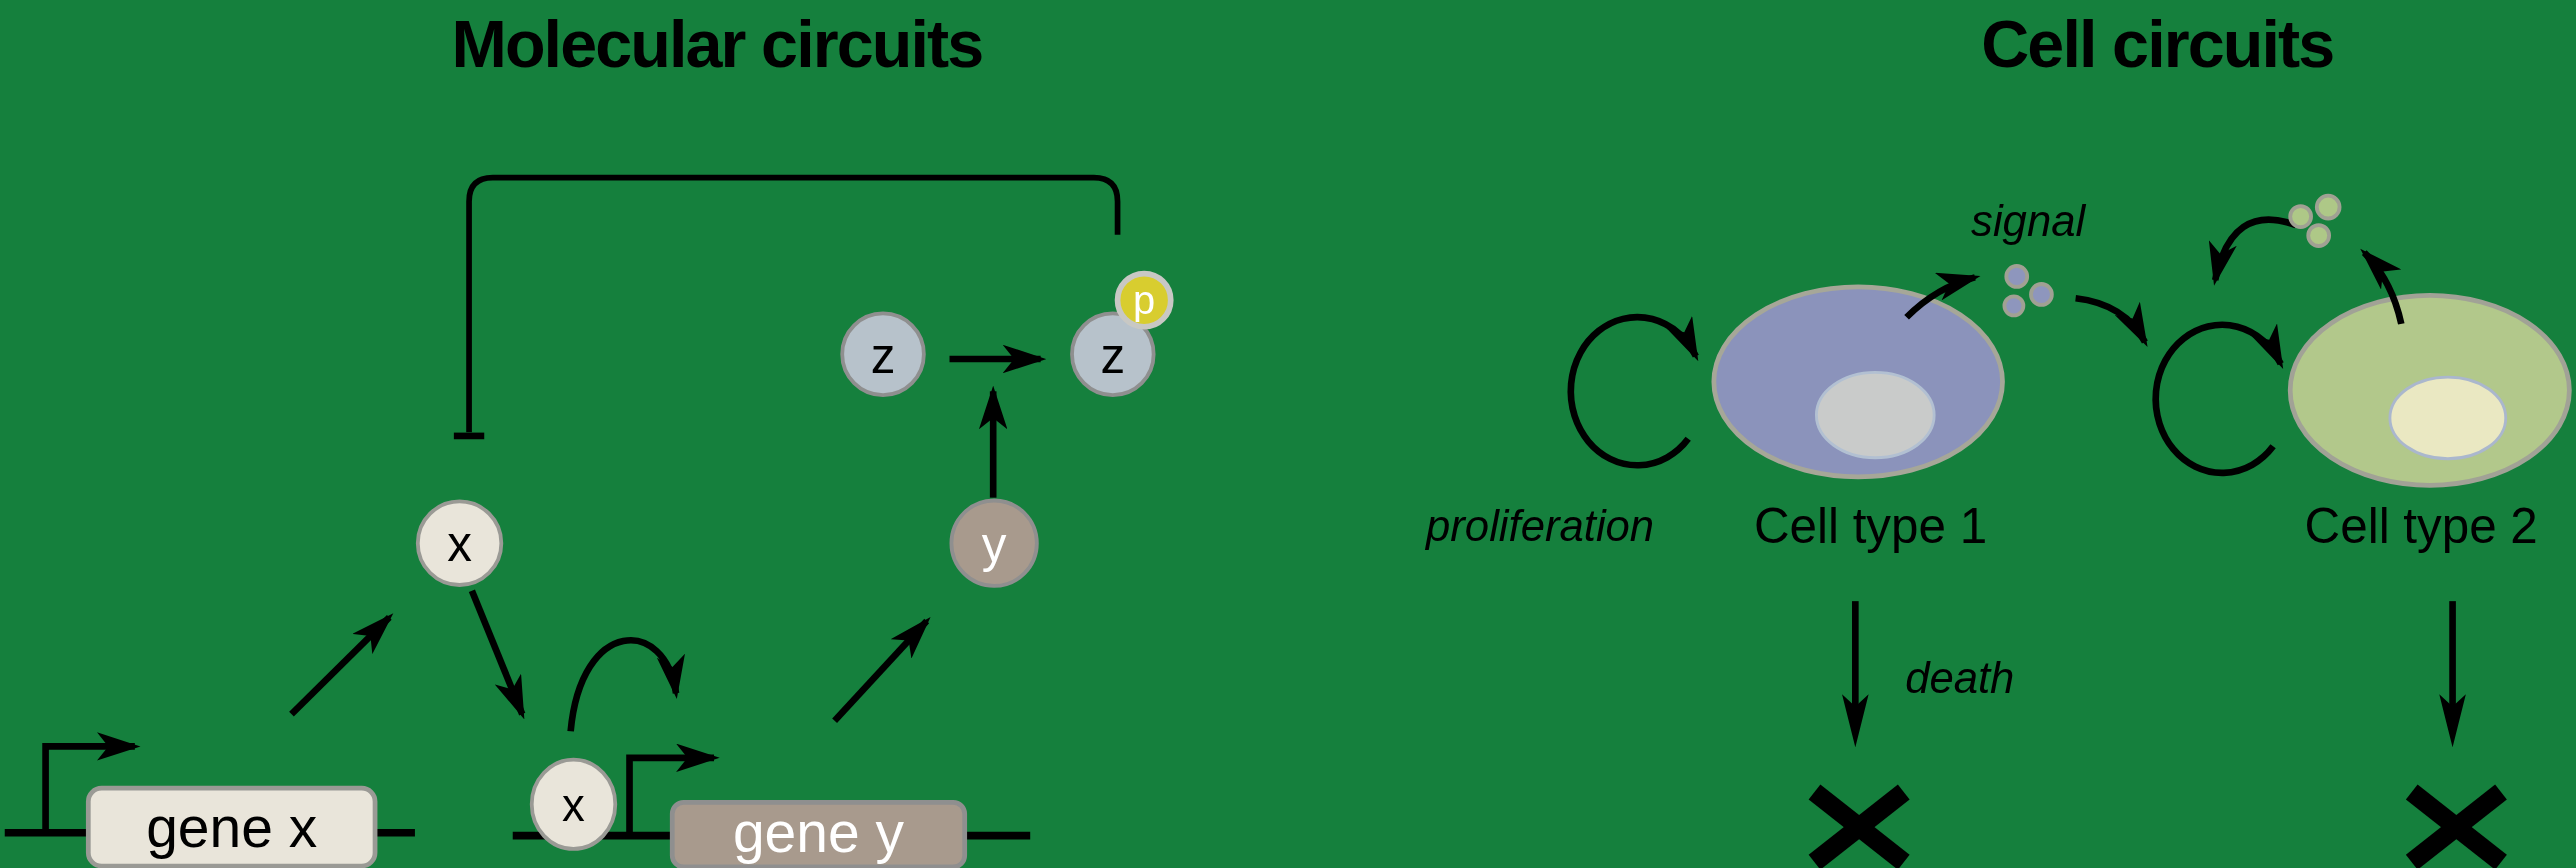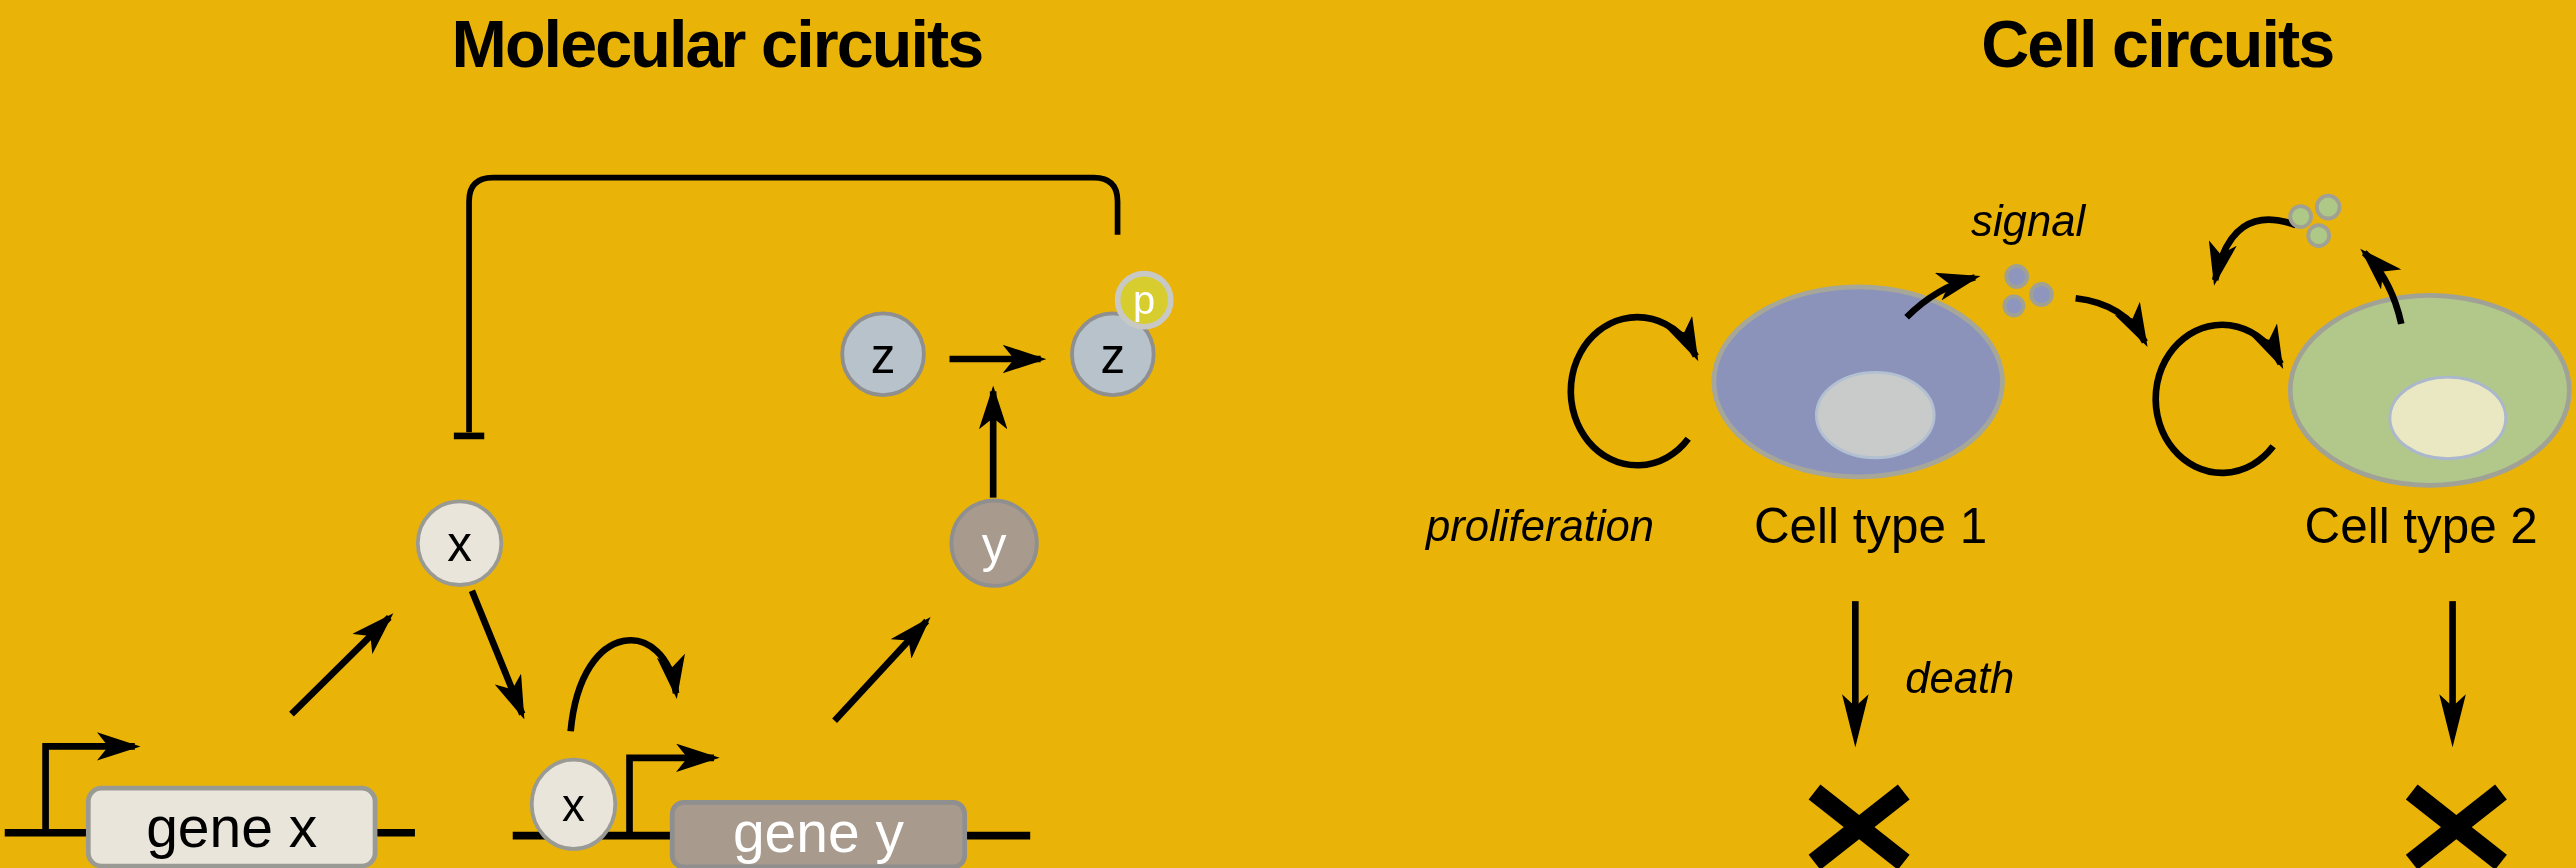--- a/index.html
+++ b/index.html
@@ -1,16 +1,16 @@
 <!DOCTYPE html>
 <html style="--ink: #000000; --cream: #e9e5da; --cream-border: #9a9a95; --gray-border: #8f8f8f; --taupe: #a89a8d; --blue-gray: #b7c2cb; --phospho-yellow: #d8cd2f; --phospho-ring: #c8c8c4; --cell1-fill: #8b93bb; --cell1-stroke: #a6a798; --nucleus1-fill: #c9cbca; --nucleus1-stroke: #b2c0d2; --cell2-fill: #b2c88b; --cell2-stroke: #a1a296; --nucleus2-fill: #eae8c2; --nucleus2-stroke: #aab7cd; --blue-dot: #8e96bd; --green-dot: #aec887; --dot-stroke: #a0a193;font-size:15px"><head>
 <meta charset="utf-8">
 <style>
   html,body{margin:0;padding:0;background:#ffffff;}
-  .stage{position:relative;width:2576px;height:869px;background:#eab308;overflow:hidden;}
+  .stage{position:relative;width:2576px;height:869px;background:#15803d;overflow:hidden;}
   text{font-family:"Liberation Sans",sans-serif;fill:#000;}
   .title{font-size:70px;font-weight:700;letter-spacing:-2px;text-anchor:middle;}
   .node-label{font-size:52px;text-anchor:middle;}
   .node-label-sm{font-size:48px;text-anchor:middle;}
   .white{fill:#ffffff;}
   .p-label{font-size:42px;text-anchor:middle;fill:#ffffff;}
   .gene-label{font-size:60px;text-anchor:middle;}
   .cell-label{font-size:52px;text-anchor:middle;}
   .annot{font-size:46px;font-style:italic;text-anchor:middle;}
   .ln{fill:none;stroke:var(--ink);}

